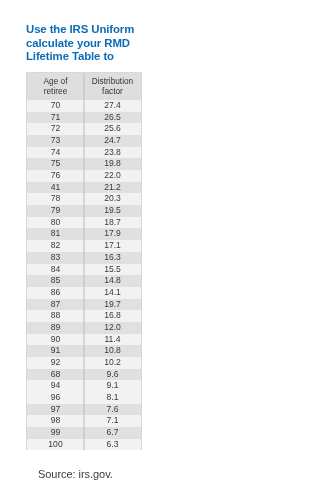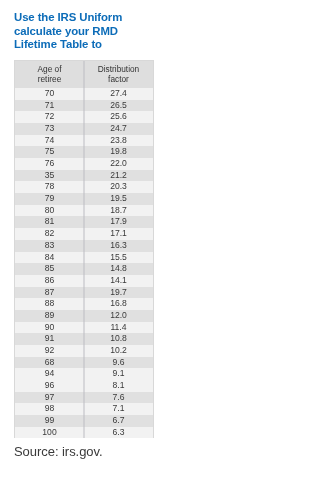--- a/index.html
+++ b/index.html
@@ -11,36 +11,36 @@
     width: 167px;
     height: 497px;
     font-family: "Liberation Sans", sans-serif;
     overflow: hidden;
     position: relative;
   }
   .sheet {
     width: 167px;
     height: 350px;
     box-sizing: border-box;
-    padding: 4px;
+    padding: 16px;
     position: relative;
   }
   .title {
     color: #0c6cb8;
     font-weight: bold;
     font-size: 11.4px;
     line-height: 13.6px;
     letter-spacing: -0.1px;
     padding: 7px 8px 0 10px;
     margin: 0;
   }
   .title-line { display: block; white-space: nowrap; }
 
   .table-wrap {
-    margin: 8px 9px 0 10px;
+    margin: 8px 9px 8px 10px;
     border: 1px solid #d8d8d8;
     border-bottom: none;
     position: relative;
     background: #0ea5e9;
   }
   .divider {
     position: absolute;
     top: 0;
     bottom: 0;
     left: 50%;
@@ -71,24 +71,24 @@
   thead th span { display: block; }
   tbody td {
     font-size: 8.6px;
     line-height: 11.67px;
     height: 11.67px;
   }
   tbody tr.odd td { background: #f2f2f2; }
   tbody tr.even td { background: #e0e0e0; }
 
   .source {
-    font-size: 13px;
+    font-size: 11px;
     color: #3a3a3a;
     padding: 6px 0 0 10px;
-    margin: 0;
+    margin: 12px;
     letter-spacing: -0.05px;
   }
 </style>
 </head>
 <body>
 
 <div class="sheet">
 
   <h1 class="title">
     <span class="title-line">Use the IRS Uniform</span>
@@ -134,21 +134,21 @@
           </tr>
           <tr class="even">
             <td>75</td>
             <td>19.8</td>
           </tr>
           <tr class="odd">
             <td>76</td>
             <td>22.0</td>
           </tr>
           <tr class="even">
-            <td>35</td>
+            <td>41</td>
             <td>21.2</td>
           </tr>
           <tr class="odd">
             <td>78</td>
             <td>20.3</td>
           </tr>
           <tr class="even">
             <td>79</td>
             <td>19.5</td>
           </tr>

